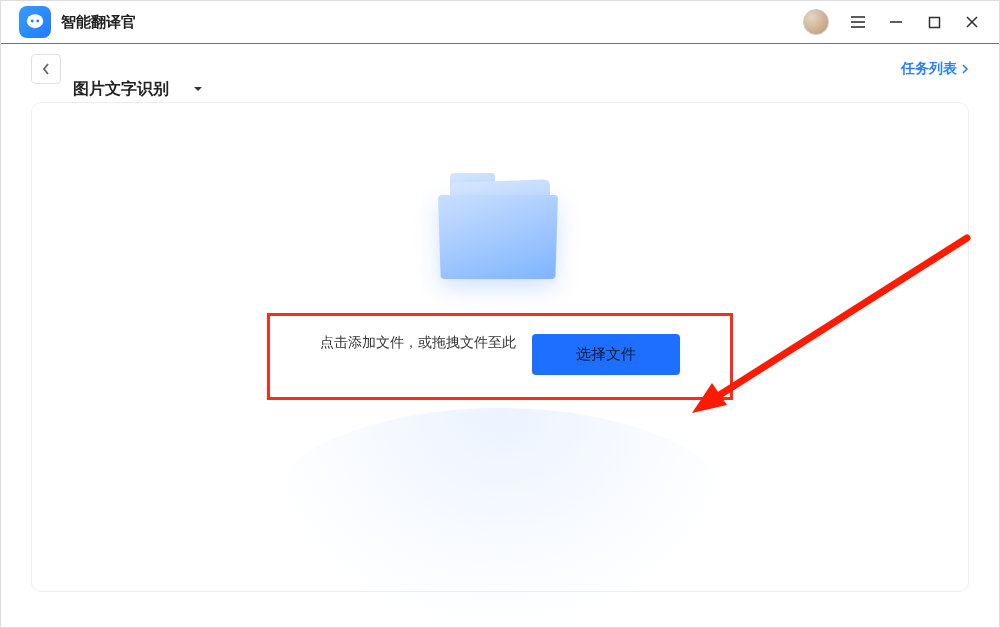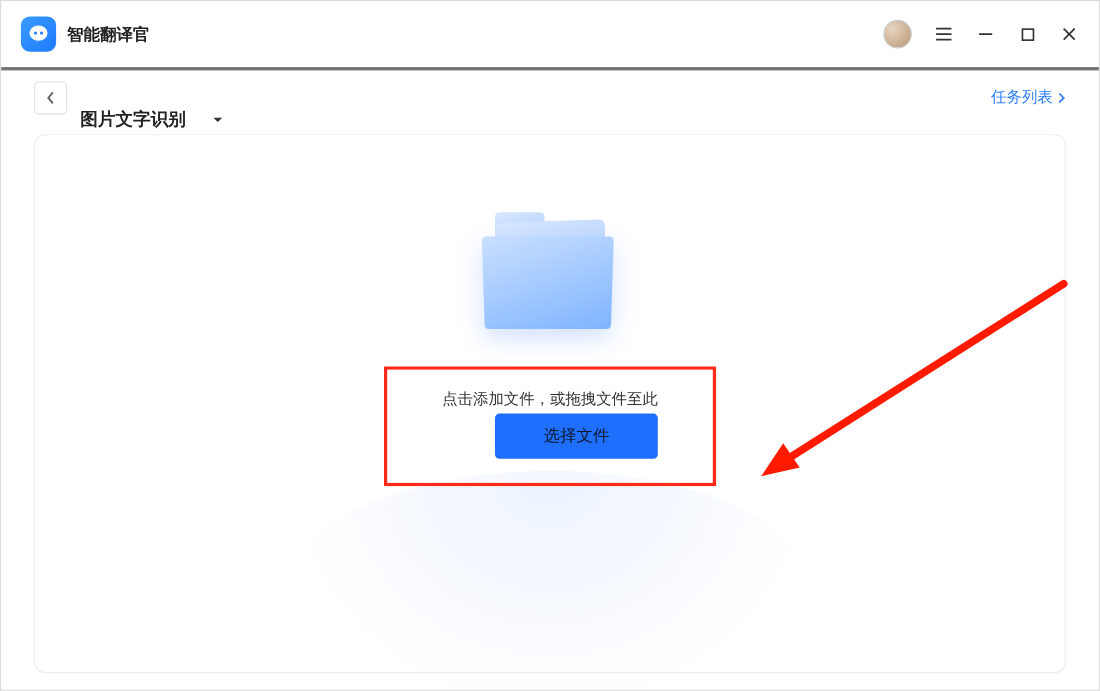--- a/index.html
+++ b/index.html
@@ -1,40 +1,40 @@
 <!DOCTYPE html>
 <html><head>
 <meta charset="utf-8">
 <style>
 * { margin: 0; padding: 0; box-sizing: border-box; }
 body { width: 1000px; height: 628px; font-family: "Microsoft YaHei", "PingFang SC", sans-serif; background: #fff; border: 1px solid #ddd; position: relative; overflow: hidden; }
 
-.titlebar { height: 63px; display: flex; align-items: center; padding: 0 18px; border-bottom: 3px solid #737373; }
+.titlebar { height: 43px; display: flex; align-items: center; padding: 0 18px; border-bottom: 1px solid #737373; }
 .logo { width: 32px; height: 32px; background: linear-gradient(135deg, #3a9bff, #1e7bff); border-radius: 8px; display: flex; align-items: center; justify-content: center; margin-right: 10px; }
 .logo svg { width: 22px; height: 22px; }
 .app-title { font-size: 15px; font-weight: 600; color: #222; }
 .titlebar-right { margin-left: auto; display: flex; align-items: center; gap: 20px; }
 .avatar { width: 26px; height: 26px; border-radius: 50%; background: radial-gradient(circle at 30% 30%, #e8d5c0, #b89575); border: 1px solid #ccc; }
 .win-btn { width: 18px; height: 18px; display: flex; align-items: center; justify-content: center; cursor: pointer; color: #333; }
 
 .toolbar { height: 50px; display: flex; align-items: center; padding: 0 30px; }
 .back-btn { width: 30px; height: 30px; border: 1px solid #e0e0e0; border-radius: 4px; display: flex; align-items: center; justify-content: center; cursor: pointer; margin-right: 12px; background: #fff; }
 .page-title { font-size: 16px; font-weight: 600; color: #222; display: flex; align-items: center; gap: 24px; cursor: pointer; margin-top: 40px; }
-.task-link { margin-left: auto; color: #2a7fff; font-size: 14px; display: flex; align-items: center; gap: 4px; cursor: pointer; }
+.task-link { margin-left: auto; color: #2a7fff; font-size: 14px; display: flex; align-items: center; gap: 4px; cursor: pointer; font-weight: bold; }
 
 .main-area { margin: 8px 30px 20px; border: 1px solid #eee; border-radius: 10px; height: 490px; position: relative; background: #fff; display: flex; flex-direction: column; align-items: center; padding-top: 70px; }
 
 .folder-icon { width: 140px; height: 120px; position: relative; margin-bottom: 20px; }
 .folder-back { position: absolute; left: 20px; top: 8px; width: 100px; height: 85px; background: linear-gradient(160deg, #d7e7ff, #a9ccff); border-radius: 6px 6px 4px 4px; transform: skewY(-2deg); }
 .folder-tab { position: absolute; left: 20px; top: 0; width: 45px; height: 18px; background: linear-gradient(160deg, #d7e7ff, #b8d6ff); border-radius: 4px 4px 0 0; }
 .folder-front { position: absolute; left: 8px; top: 22px; width: 120px; height: 90px; background: linear-gradient(160deg, #c9dfff 0%, #7eb4ff 100%); border-radius: 4px; transform: perspective(400px) rotateX(-12deg); transform-origin: top; box-shadow: 0 10px 24px rgba(80,140,255,0.25); }
 
 .ellipse-shadow { position: absolute; top: 305px; left: 50%; transform: translateX(-50%); width: 480px; height: 220px; background: radial-gradient(ellipse at center top, rgba(200,220,255,0.35) 0%, rgba(200,220,255,0.08) 55%, transparent 72%); border-radius: 50%; z-index: 0; pointer-events: none; }
 
-.drop-box { position: relative; z-index: 1; border: 3px solid #ff2a1a; padding: 18px 50px 22px; display: flex; flex-direction: column; align-items: flex-end; gap: 4px; background: rgba(255,255,255,0.4); }
+.drop-box { position: relative; z-index: 1; border: 3px solid #ff2a1a; padding: 18px 50px 22px; display: flex; flex-direction: row; align-items: flex-start; gap: 16px; background: rgba(255,255,255,0.4); }
 .drop-hint { font-size: 14px; color: #333; }
 .select-btn { background: #1e6fff; color: #0f172a; border: none; padding: 11px 44px; font-size: 15px; border-radius: 4px; cursor: pointer; }
 
 .support-line { margin-top: 18px; font-size: 13px; color: #999; position: relative; z-index: 1; }
 .support-line .fmt { color: #2a7fff; }
 
 .arrow { position: absolute; top: 130px; left: 640px; z-index: 3; pointer-events: none; }
 </style>
 </head>
 <body>

